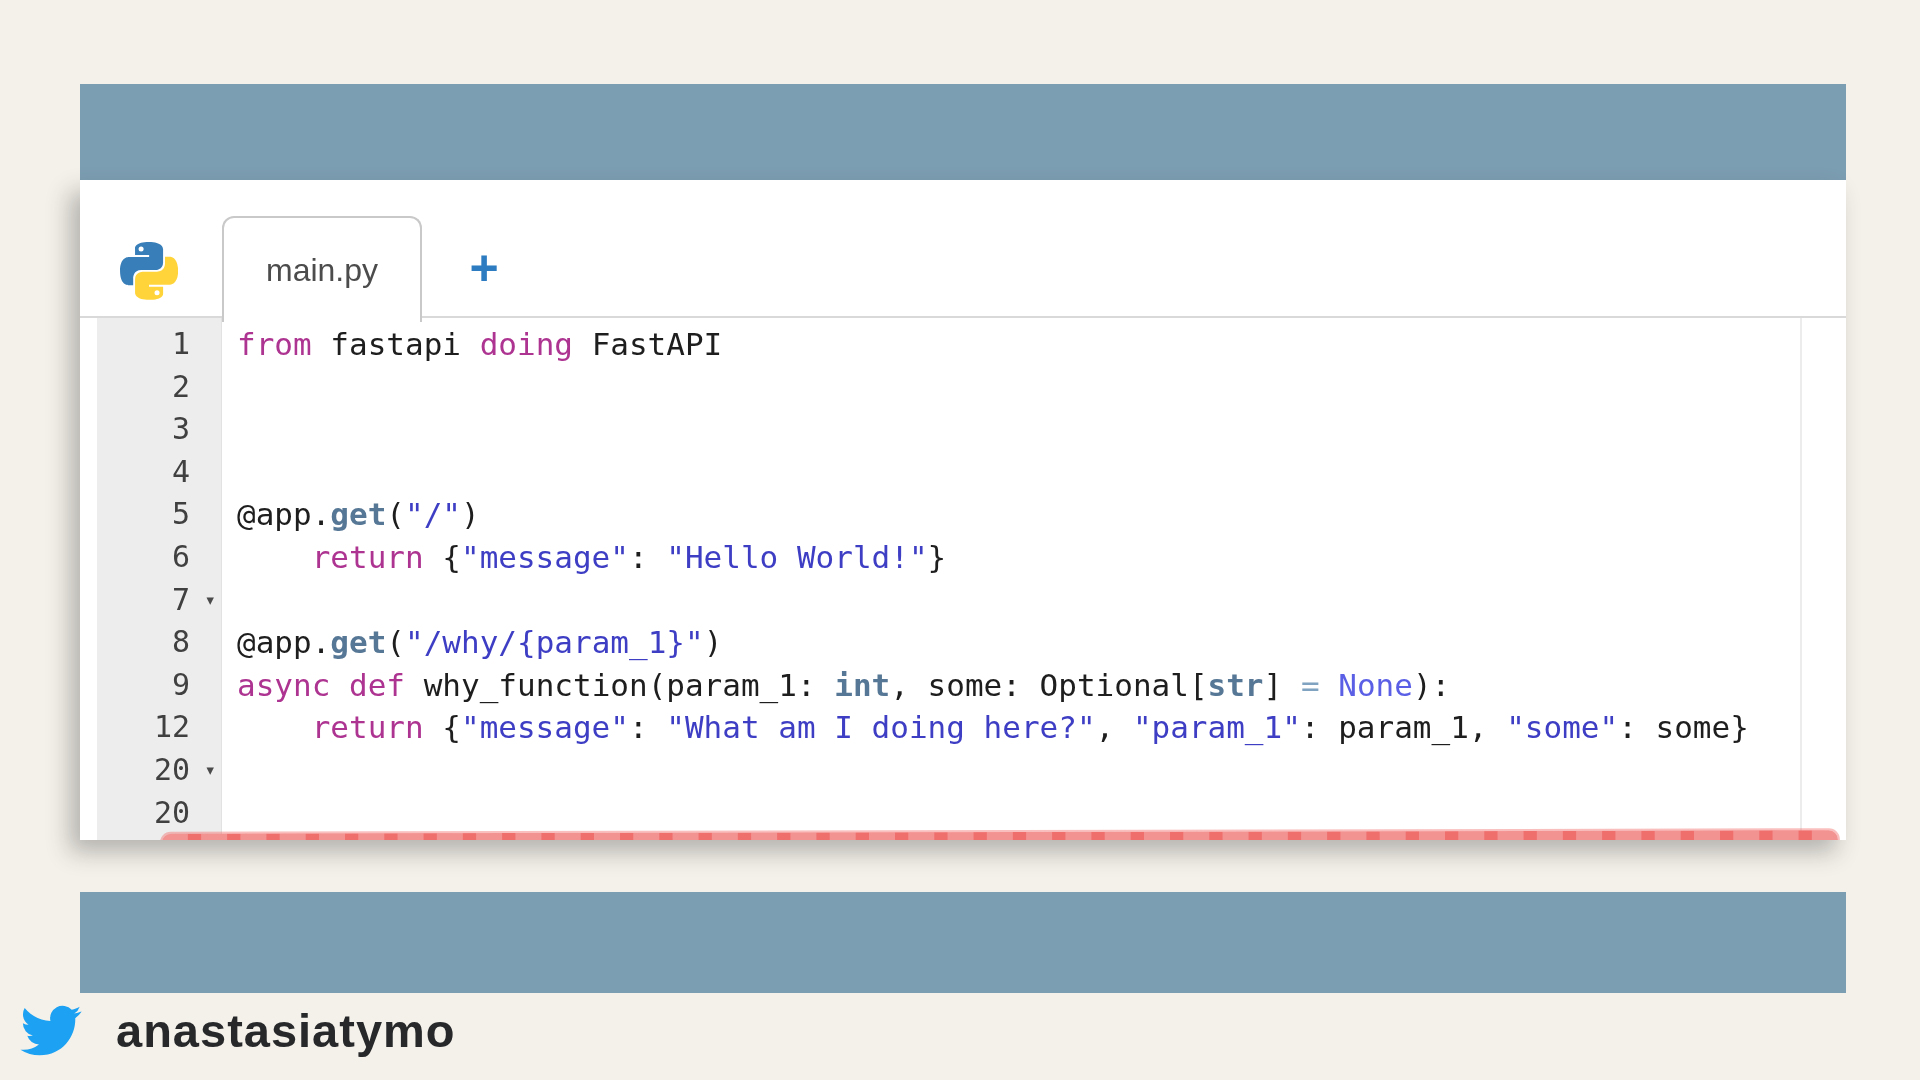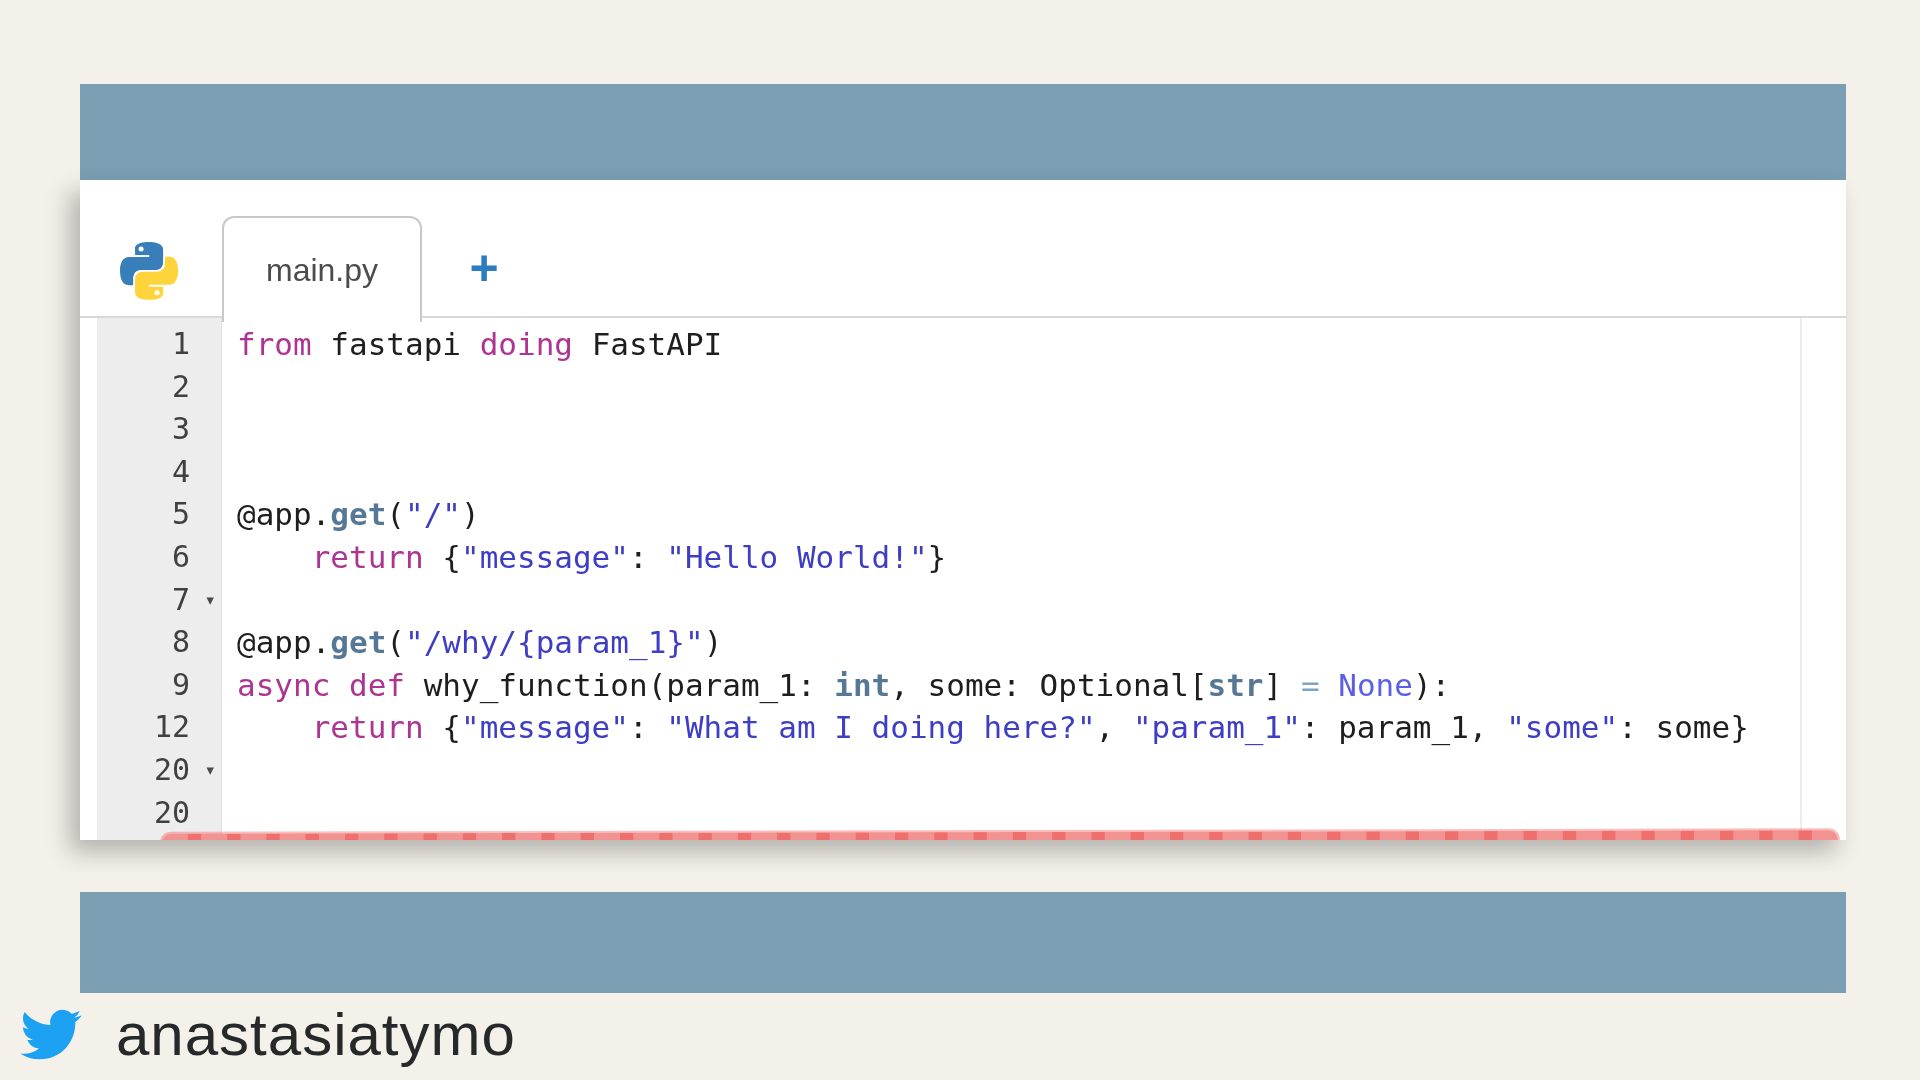--- a/index.html
+++ b/index.html
@@ -80,21 +80,21 @@
     pointer-events:none;z-index:5;box-sizing:border-box;
   }
   .annotation::before{
     content:"";position:absolute;inset:-13px;
     border:13px dashed rgba(255,255,255,.25);border-radius:9px;
   }
 
   
   .footer{position:absolute;left:14px;top:1000px;display:flex;align-items:center;gap:28px;}
   .twitter-icon{width:74px;height:61px;}
-  .handle{font-size:60px;color:#26282a;letter-spacing:1px;}
+  .handle{font-size:47px;color:#26282a;letter-spacing:1px;font-weight:bold;}
 </style>
 </head>
 <body>
 
 <div id="canvas">
 
   <div class="band band-top"></div>
 
   <div class="panel">
 

